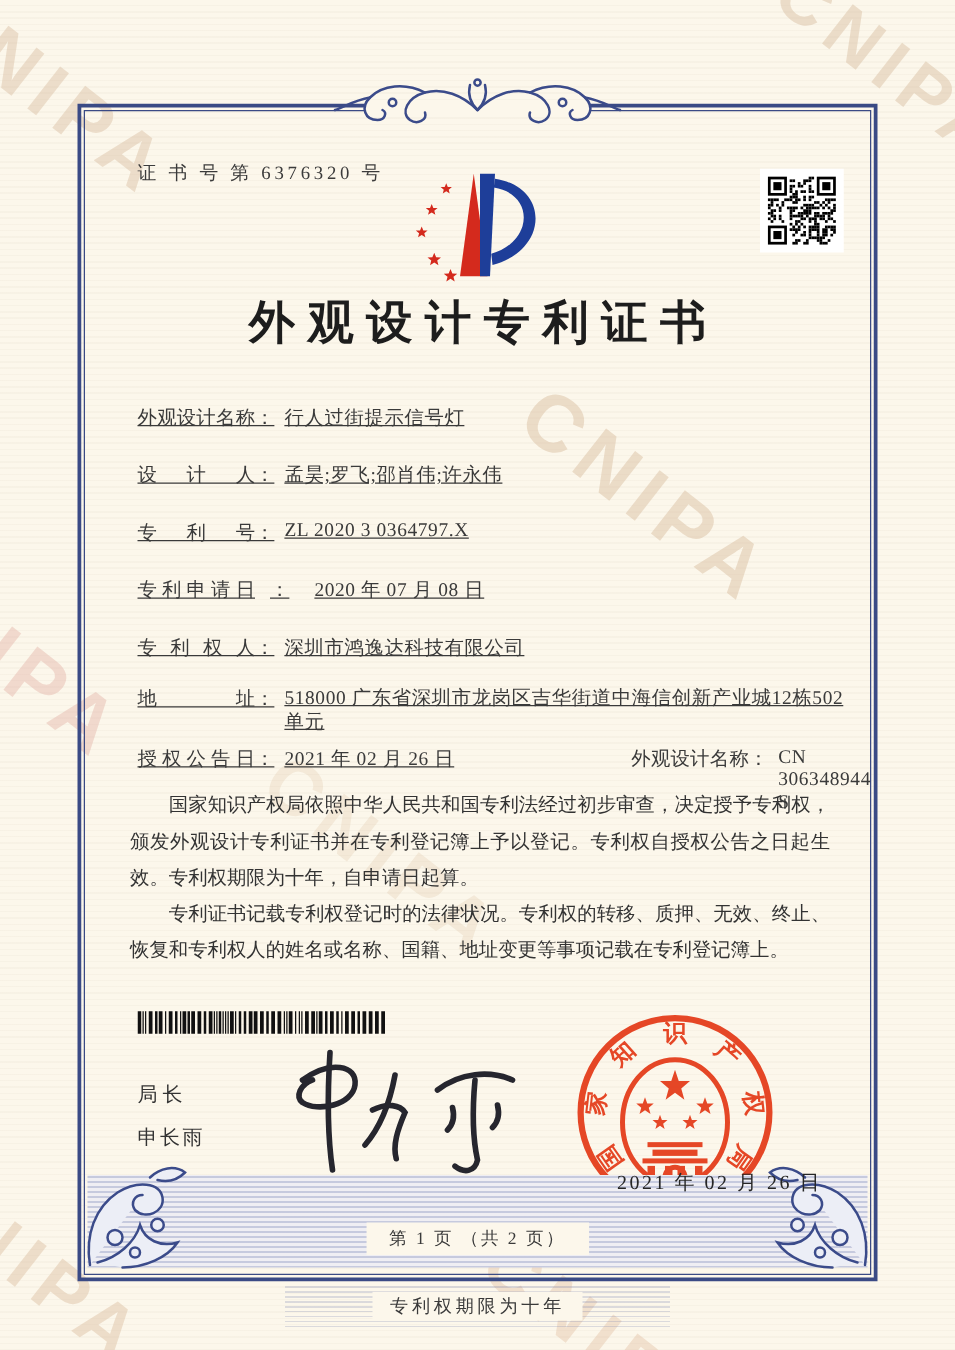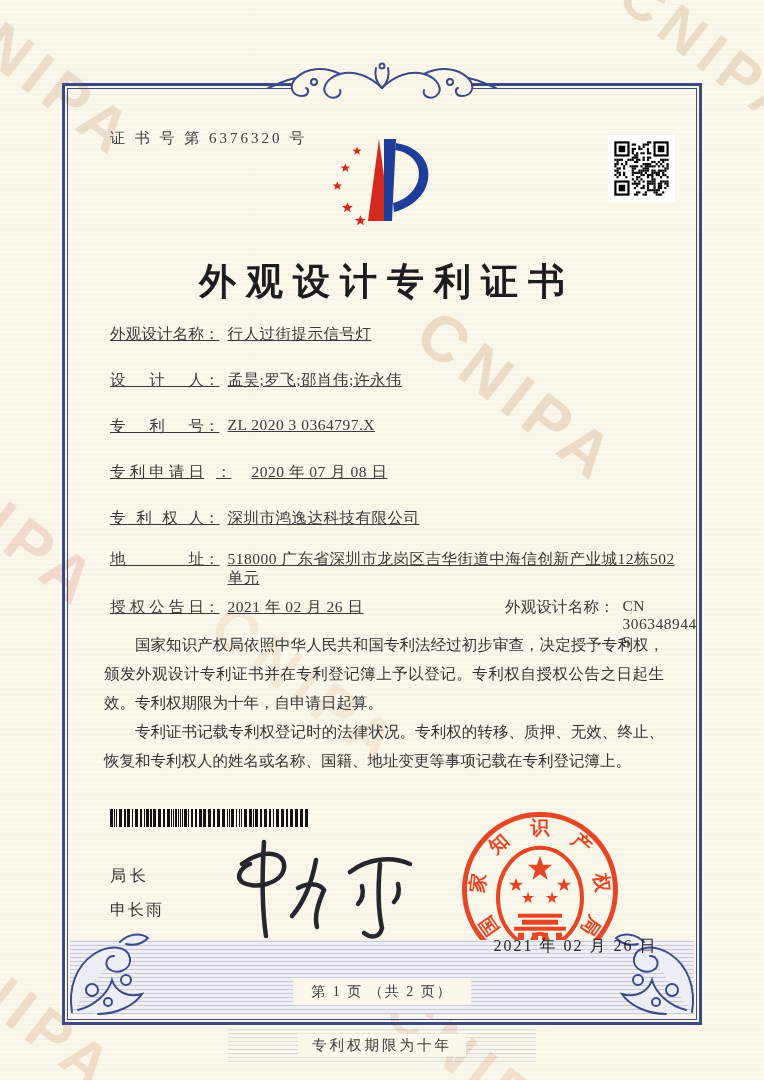--- a/index.html
+++ b/index.html
@@ -14,21 +14,21 @@
     user-select:none;white-space:nowrap;}
   
   .frame{position:absolute;left:62px;top:83px;width:634px;height:936px;
     border:3px solid #3a4a85;}
   .frame .inner{position:absolute;inset:2px;border:1px solid #3a4a85;}
   
   .cert-no{position:absolute;left:110px;top:129px;font-size:15px;color:#3b3b3b;letter-spacing:3px;}
   .qr{position:absolute;left:608px;top:135px;width:67px;height:67px;background:#fff;padding:2px;box-sizing:border-box;}
   .logo{position:absolute;left:330px;top:133px;width:110px;height:95px;}
   .title{position:absolute;left:0;top:233px;width:100%;text-align:center;
-    font-size:37px;font-weight:bold;color:#1d1d1d;letter-spacing:10px;padding-left:10px;box-sizing:border-box;margin-top:24px;}
+    font-size:37px;font-weight:bold;color:#1d1d1d;letter-spacing:10px;padding-left:10px;box-sizing:border-box;}
   
   .row{position:absolute;left:110px;font-size:15.5px;color:#3a3a3a;display:flex;text-decoration:underline;}
   .flabel{display:inline-block;width:94px;text-align:justify;text-align-last:justify;flex:none;}
   .colon{flex:none;margin-right:8px;}
   .fval{letter-spacing:.5px;}
   .addr-val{width:452px;line-height:19px;}
   .grant2{position:absolute;left:395px;top:0;display:flex;font-size:15.5px;}
   
   .paras{position:absolute;left:104px;top:630px;width:560px;font-size:15.5px;
     line-height:29px;color:#333;text-align:justify;}

